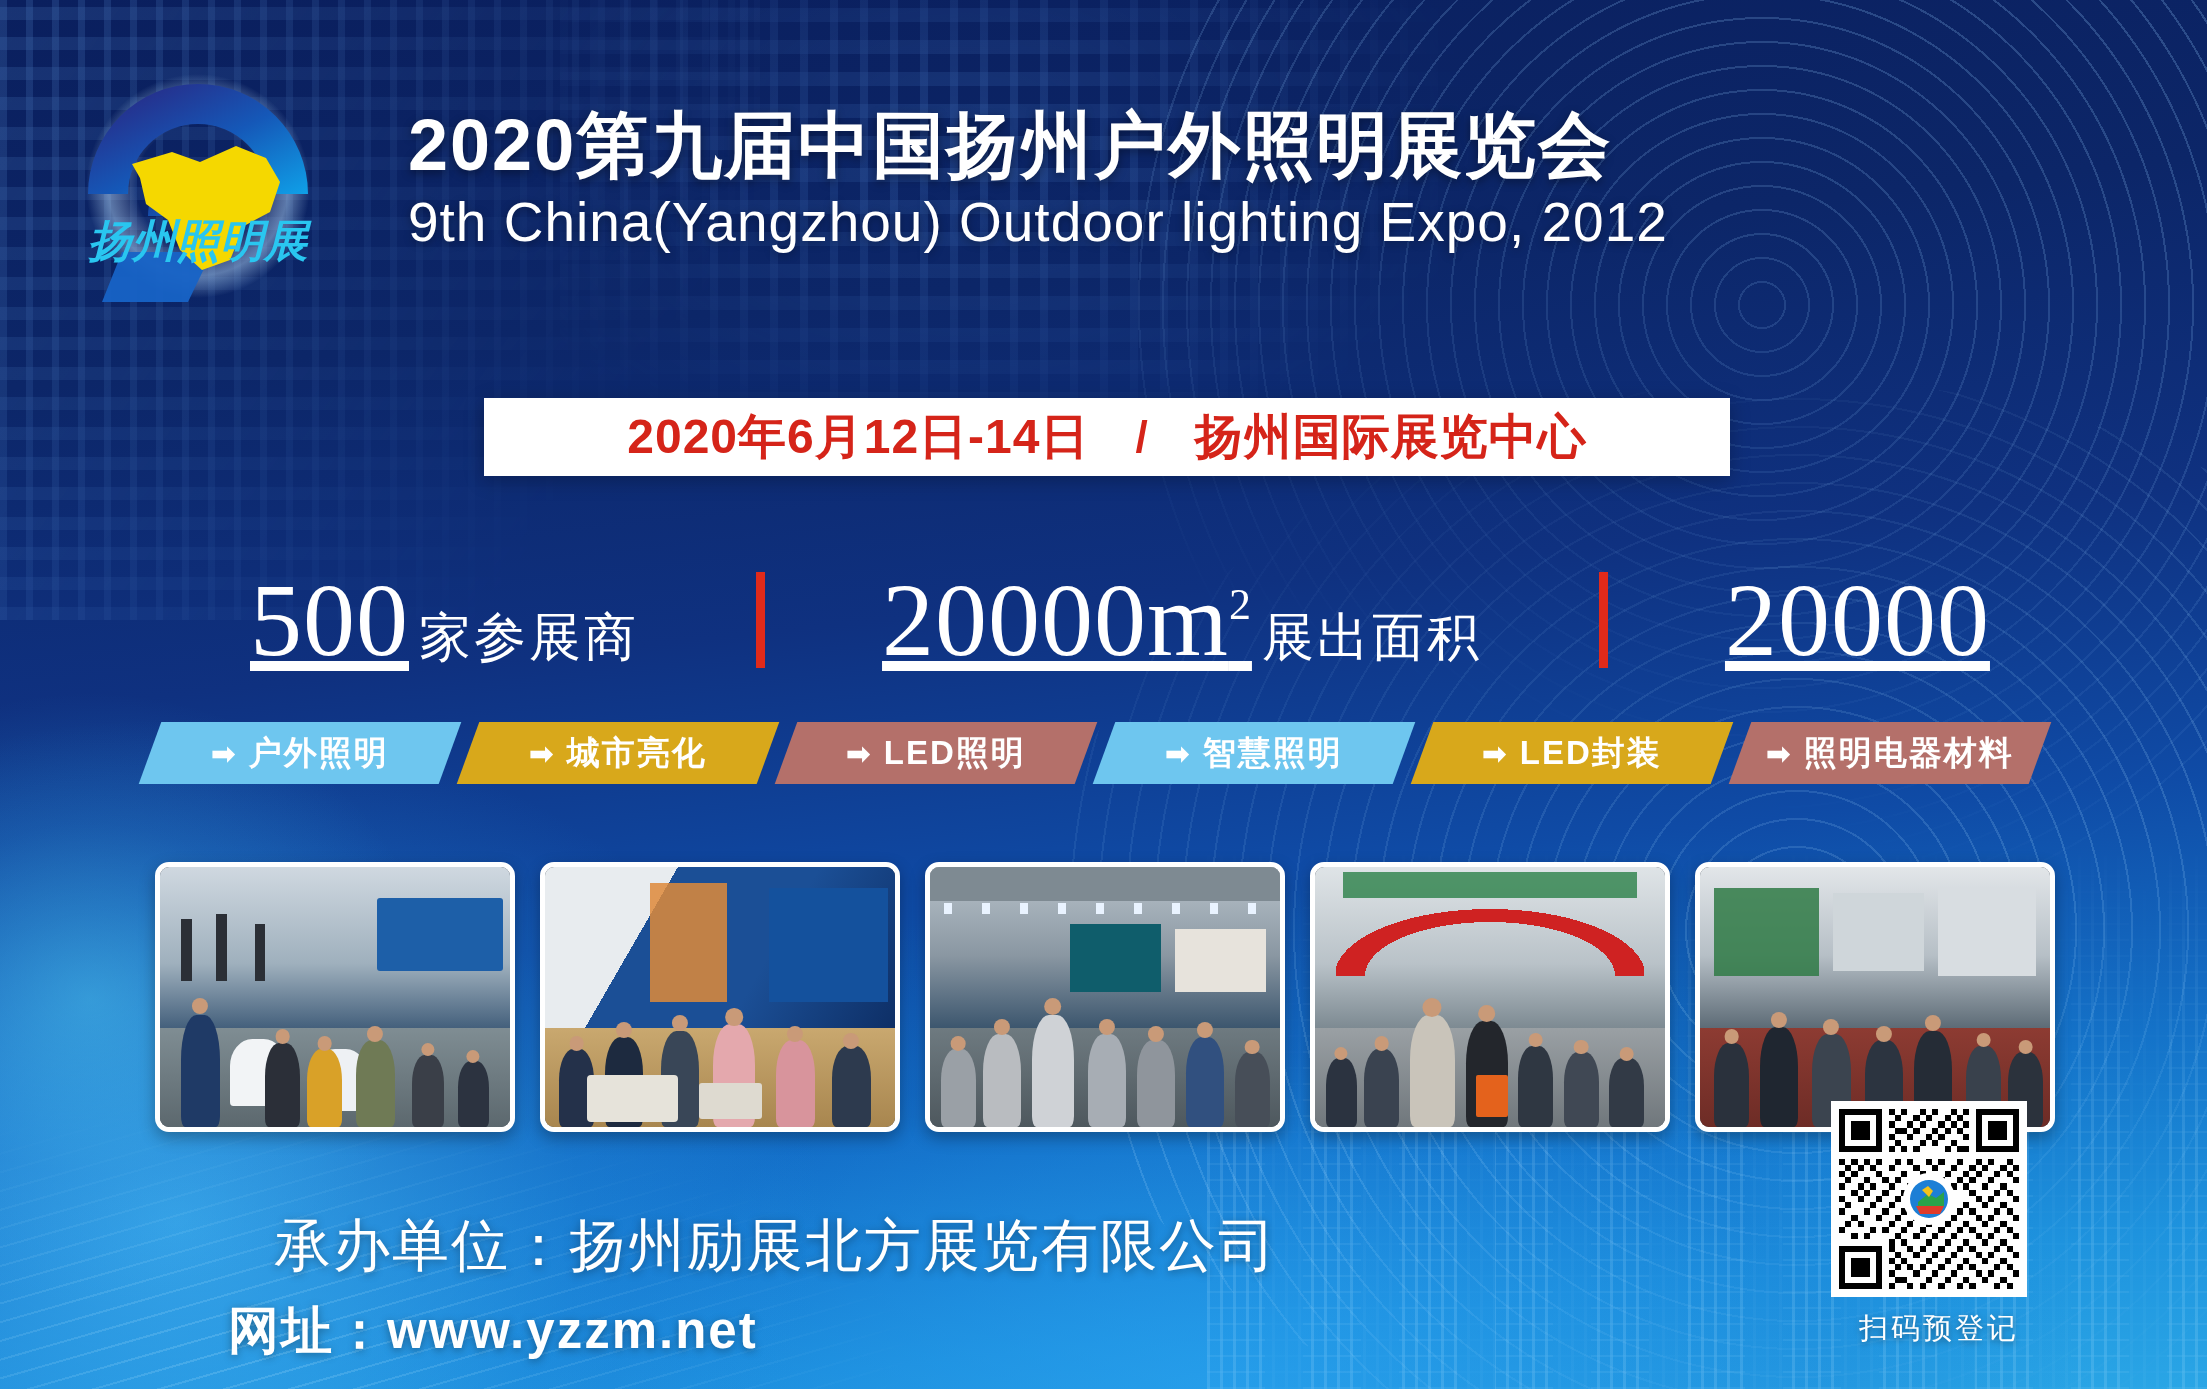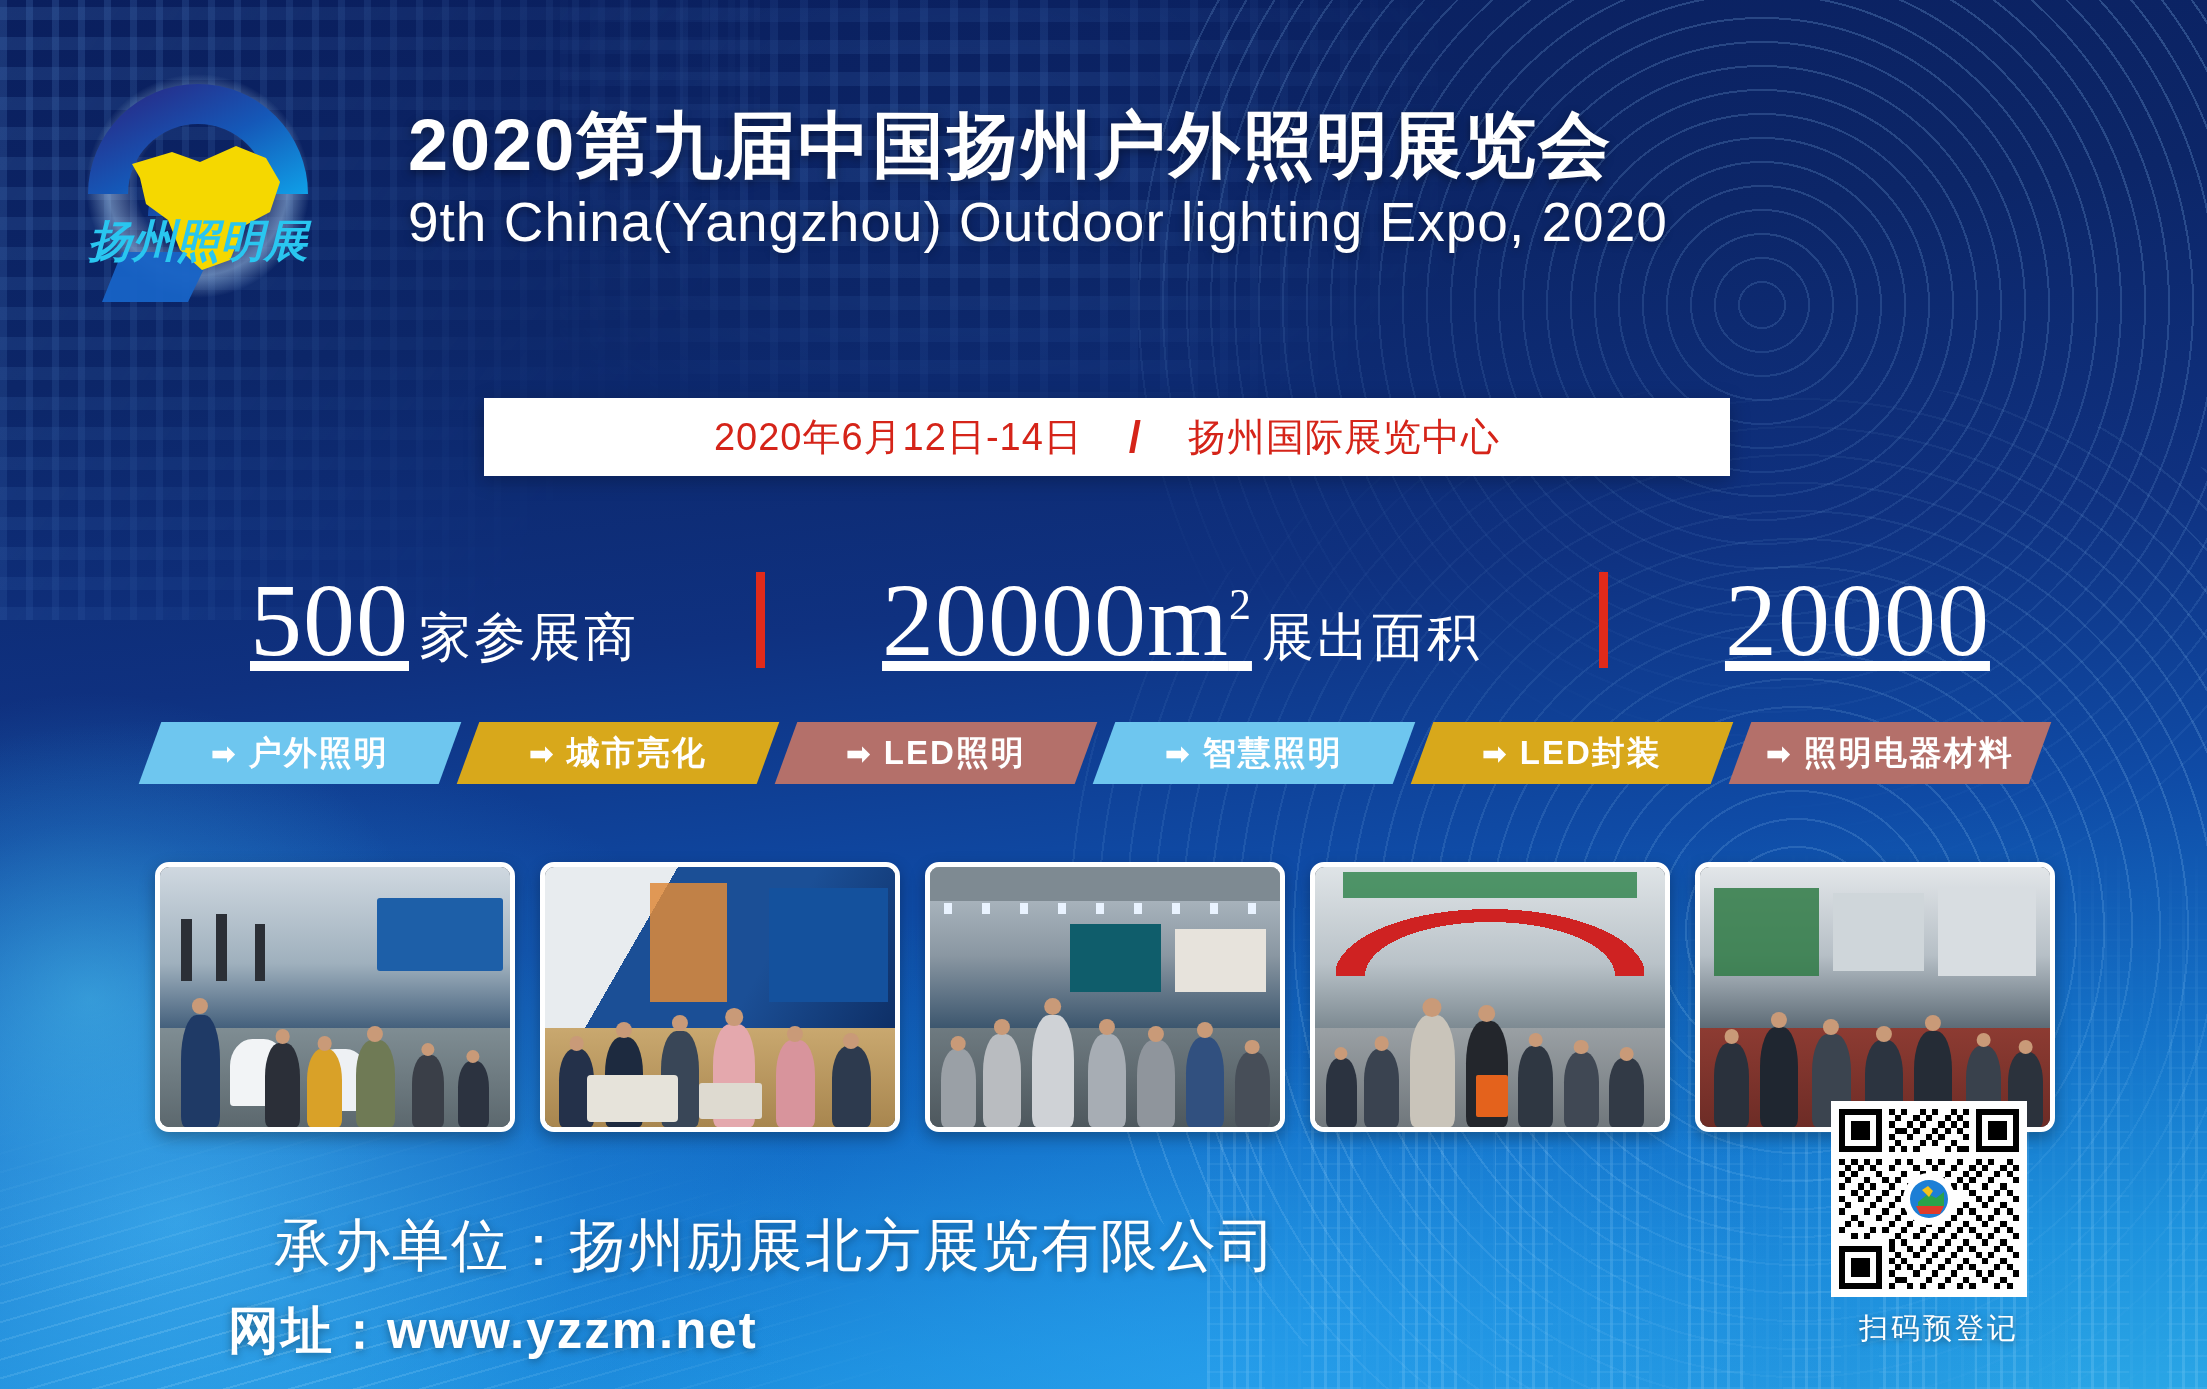--- a/index.html
+++ b/index.html
@@ -90,21 +90,21 @@
     margin-top:12px;font-size:55px;line-height:1.05;color:#fff;letter-spacing:1px;
     white-space:nowrap;text-shadow:0 2px 8px rgba(0,0,0,.35);
   }
 
   
   .date-banner{
     position:absolute;left:484px;top:398px;width:1246px;height:78px;background:#fff;
     display:flex;align-items:center;justify-content:center;gap:46px;
     box-shadow:0 4px 18px rgba(0,0,0,.25);
   }
-  .date-banner span{color:#d52419;font-size:38px;font-weight:400;letter-spacing:1px;white-space:nowrap;}
+  .date-banner span{color:#d52419;font-size:48px;font-weight:700;letter-spacing:1px;white-space:nowrap;}
   .date-banner .sep{font-size:44px;font-weight:700;}
 
   
   .stats{
     position:absolute;left:250px;top:560px;width:1740px;height:120px;
     display:flex;align-items:center;justify-content:space-between;
   }
   .stat{display:flex;align-items:baseline;color:#fff;white-space:nowrap;}
   .stat .num{font-family:"Liberation Serif","DejaVu Serif",serif;font-size:104px;line-height:1;letter-spacing:1px;text-decoration:underline;}
   .stat .num sup{font-size:44px;vertical-align:super;}
@@ -187,21 +187,21 @@
       <path d="M26 128 A110 110 0 0 1 246 128 L206 128 A70 70 0 0 0 66 128 Z" fill="url(#lgSw)"></path>
       <path d="M86 150 A52 52 0 0 1 190 150 L160 150 A22 22 0 0 0 116 150 Z" fill="url(#lgSw)" opacity=".9"></path>
       <path d="M60 186 L150 186 L126 236 L40 236 Z" fill="#1763c6" opacity=".95"></path>
       <path d="M70 98 l40 -12 28 10 36 -16 30 12 14 24 -10 30 -26 14 -14 34 -28 10 -22 -20 -12 -30 -22 -16 -6 -26 Z" fill="#f5d800"></path>
       <text x="136" y="190" text-anchor="middle" font-family="'DejaVu Sans','Liberation Sans',sans-serif" font-size="44" font-style="italic" font-weight="700" fill="#29c6f0">扬州照明展</text>
     </svg>
   </div>
 
   <div class="title-block">
     <div class="title-cn">2020第九届中国扬州户外照明展览会</div>
-    <div class="title-en">9th China(Yangzhou) Outdoor lighting Expo, 2020</div>
+    <div class="title-en">9th China(Yangzhou) Outdoor lighting Expo, 2012</div>
   </div>
 
   <div class="date-banner">
     <span>2020年6月12日-14日</span>
     <span class="sep">/</span>
     <span>扬州国际展览中心</span>
   </div>
 
   <div class="stats">
     <div class="stat">

